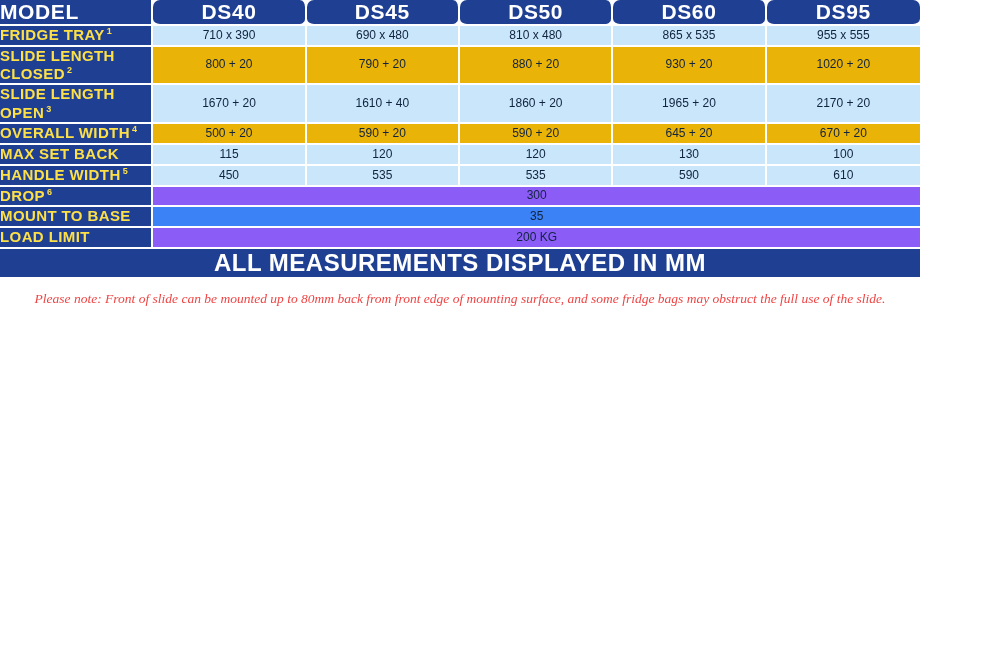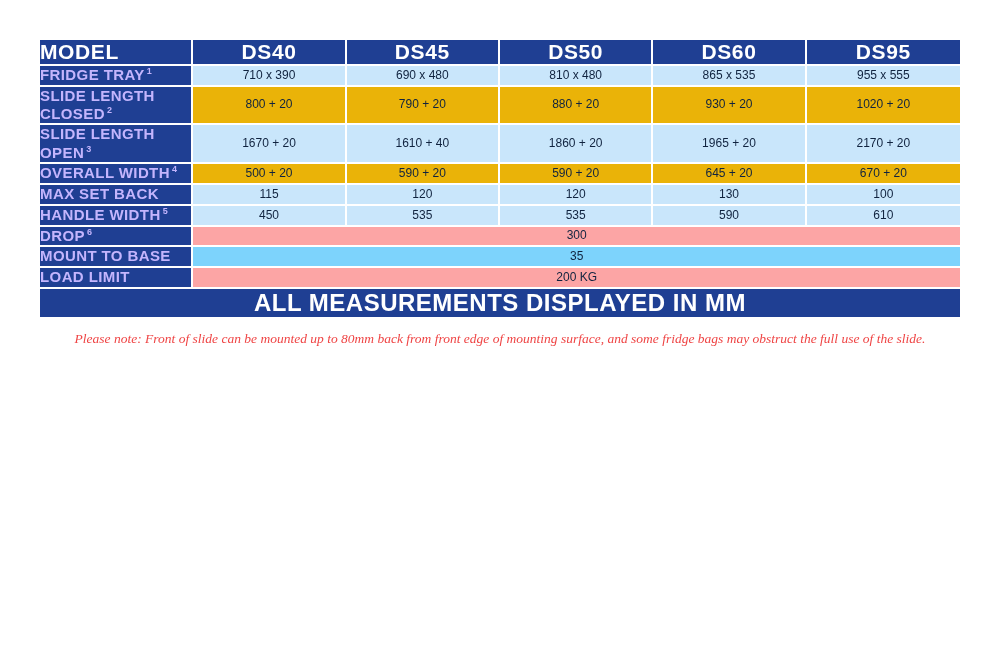--- a/index.html
+++ b/index.html
@@ -11,36 +11,35 @@
     height: 667px;
     background: #ffffff;
     font-family: "Liberation Sans", sans-serif;
     overflow: hidden;
   }
   .page {
     position: relative;
     width: 1000px;
     height: 667px;
     box-sizing: border-box;
-    padding: 40px;
   }
   table.spec {
     border-collapse: separate;
     border-spacing: 0;
     width: 920px;
     table-layout: fixed;
   }
   table.spec td, table.spec th {
     padding: 0;
     margin: 0;
   }
   
   .lbl {
     background: #1f3f93;
-    color: #c4b5fd;
+    color: #fde047;
     font-weight: bold;
     font-size: 15px;
     letter-spacing: 0.4px;
     text-align: left;
     padding: 8px 10px 8px 12px;
     border-bottom: 2px solid #ffffff;
     border-right: 2px solid #ffffff;
     vertical-align: middle;
     line-height: 1.25;
     text-transform: uppercase;
@@ -56,20 +55,21 @@
     background: #1f3f93;
     color: #ffffff;
     font-weight: bold;
     font-size: 21px;
     letter-spacing: 0.6px;
     text-align: center;
     padding: 10px 4px;
     border-bottom: 2px solid #ffffff;
     border-right: 2px solid #ffffff;
     vertical-align: middle;
+    border-radius: 7px;
   }
   .hdr.last, .lblhdr.last { border-right: none; }
   .lblhdr {
     background: #1f3f93;
     color: #ffffff;
     font-weight: bold;
     font-size: 21px;
     letter-spacing: 0.6px;
     text-align: left;
     padding: 10px 10px 10px 12px;
@@ -85,23 +85,23 @@
     padding: 10px 4px;
     border-bottom: 2px solid #ffffff;
     border-right: 2px solid #ffffff;
     vertical-align: middle;
     line-height: 1.25;
   }
   .val.last { border-right: none; }
   .band-blue .val { background: #c9e6fb; }
   .band-white .val { background: #eab308; }
   .val.span {
-    background: #fca5a5;
-  }
-  .band-blue .val.span { background: #7dd3fc; }
+    background: #8b5cf6;
+  }
+  .band-blue .val.span { background: #3b82f6; }
   .footerbar {
     background: #1f3f93;
     color: #ffffff;
     font-weight: bold;
     font-size: 24px;
     letter-spacing: 0.5px;
     text-align: center;
     padding: 11px 4px;
     border-bottom: none;
     border-right: none;

